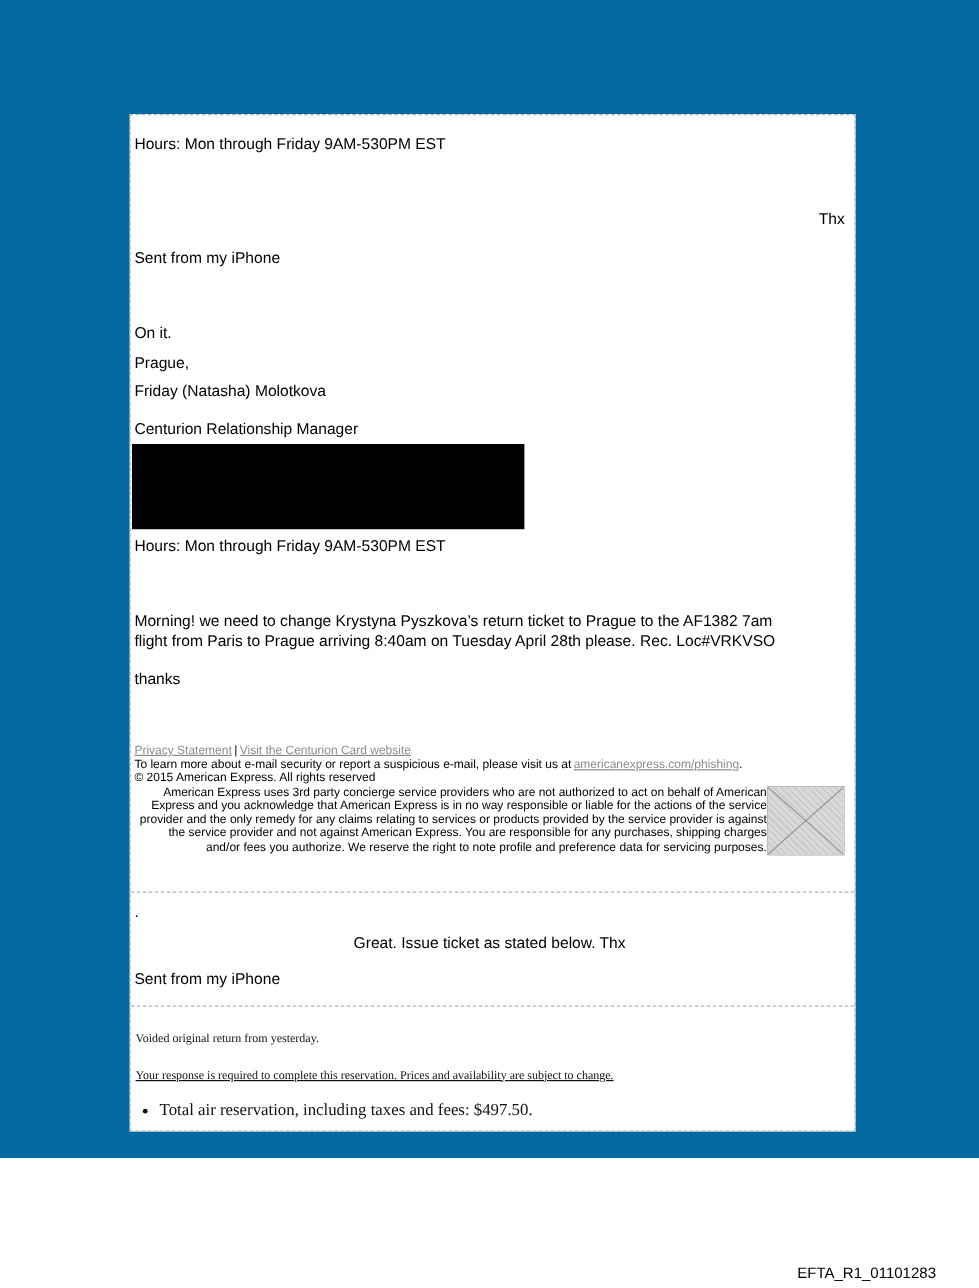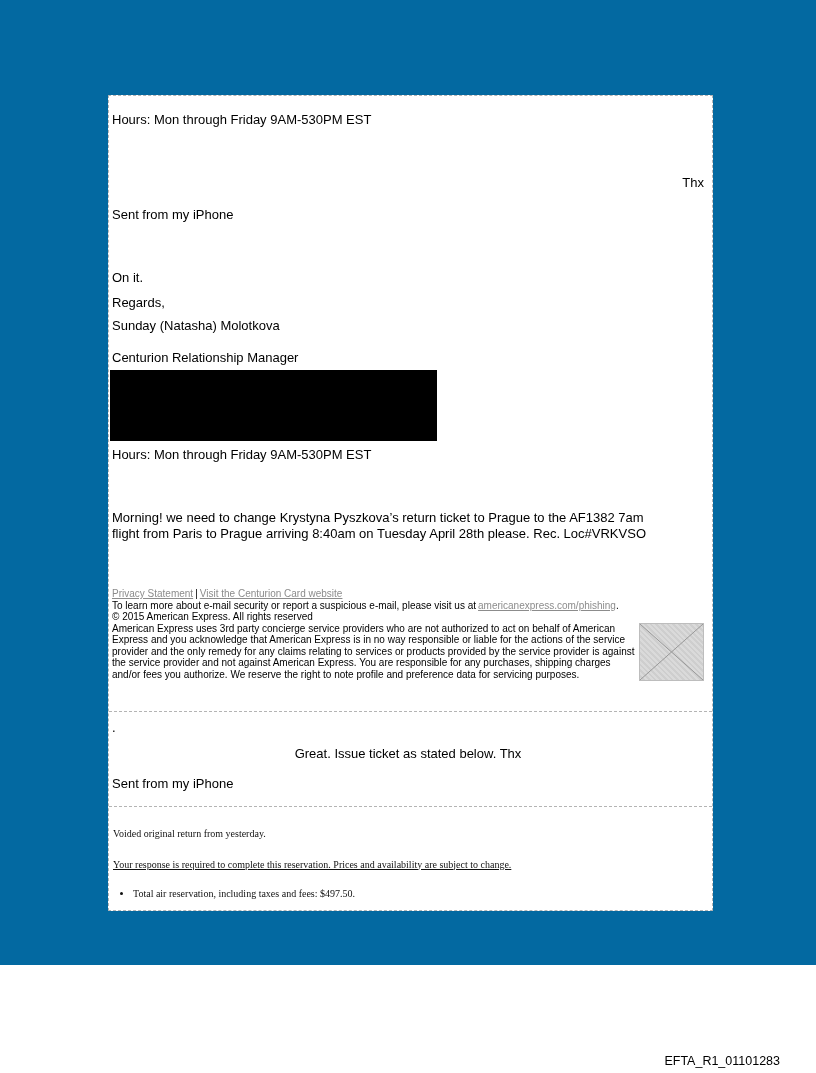--- a/index.html
+++ b/index.html
@@ -33,69 +33,70 @@
   .hours2 { margin-top:6px; }
   .request { margin-top:47px; max-width:548px; }
   .thanks { margin-top:16px; }
 
   .amex-footer { margin-top:46px; }
   .f { font-size:10px; line-height:11.5px; color:#000; }
   .flink { color:#8c8c8c; cursor:pointer; }
   .sep { padding:0 2px; color:#000; }
   .security .flink { margin-left:2px; }
   .disclaimer-row { display:flex; align-items:flex-start; }
-  .disclaimer { flex:0 1 auto; max-width:532px; }
+  .disclaimer { flex:0 1 auto; max-width:532px;text-align:right; }
   .img-ph {
     width:65px; height:58px; margin-left:auto; flex-shrink:0;
     background:repeating-linear-gradient(45deg,#dadada 0 2px,#cecece 2px 4px);
     border:1px solid #bdbdbd;
     display:flex; align-items:center; justify-content:center;
     overflow:hidden;
   }
 
   .reply { padding:8px 8px 14px 3px; }
   .confirm { margin-top:10px;text-align:center; }
   .sent2 { margin-top:14px; }
 
   .quote-itin {
     border-top:1px dashed #b4b4b4;
     padding:16px 8px 6px 4px;
     font-family:"Liberation Serif", serif;
   }
   .s { font-size:10px; line-height:21px; color:#111; }
   .response { margin-top:10px; max-width:580px;text-decoration:underline; }
   .bullets { margin-top:8px; padding-left:20px; list-style:disc; }
-  .bullets li { font-size:10px; line-height:21px; color:#111; }
+  .bullets li { font-size:14px; line-height:21px; color:#111; }
 
   .bates {
     position:absolute; right:36px; top:1054px;
     font-size:12.5px; line-height:14px; color:#000;
     font-family:"Liberation Sans", sans-serif;
   }
 </style>
 </head>
 <body>
 
 <div class="page">
 
   <div class="thread">
 
     <section class="quote-amex">
       <p class="t hours1">Hours: Mon through Friday 9AM-530PM EST</p>
       <p class="t thx">Thx</p>
       <p class="t sent1">Sent from my iPhone</p>
       <p class="t onit">On it.</p>
-      <p class="t regards">Regards,</p>
-      <p class="t sender">Sunday (Natasha) Molotkova</p>
+      <p class="t regards">Prague,</p>
+      <p class="t sender">Friday (Natasha) Molotkova</p>
       <p class="t title">Centurion Relationship Manager</p>
 
       <div class="redaction"></div>
 
       <p class="t hours2">Hours: Mon through Friday 9AM-530PM EST</p>
       <p class="t request">Morning! we need to change Krystyna Pyszkova’s return ticket to Prague to the AF1382 7am flight from Paris to Prague arriving 8:40am on Tuesday April 28th please. Rec. Loc#VRKVSO</p>
+      <p class="t thanks">thanks</p>
 
       <div class="amex-footer">
         <p class="f links">
           <a href="#" class="flink">Privacy Statement</a><span class="sep">|</span><a href="#" class="flink">Visit the Centurion Card website</a>
         </p>
         <p class="f security">
           <span>To learn more about e-mail security or report a suspicious e-mail, please visit us at</span><a href="#" class="flink">americanexpress.com/phishing</a><span>.</span>
         </p>
         <p class="f copyright">© 2015 American Express. All rights reserved</p>
         <div class="disclaimer-row">

